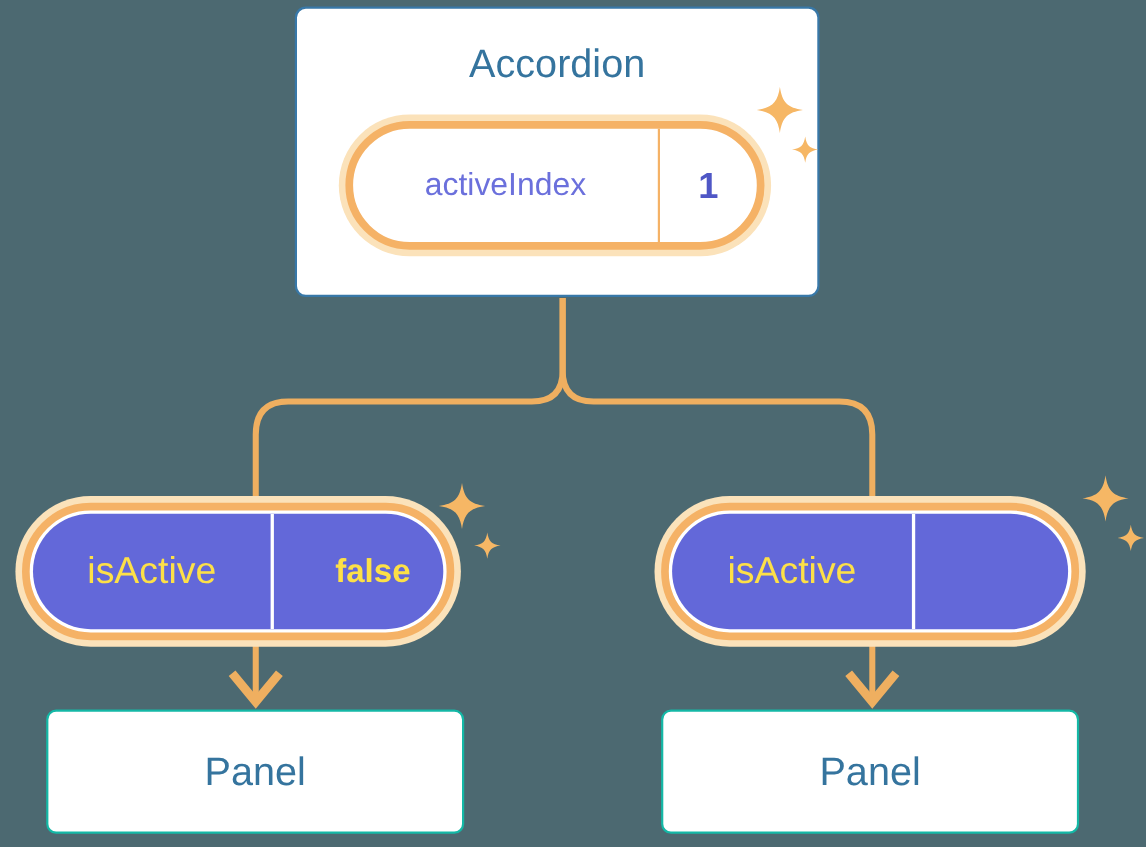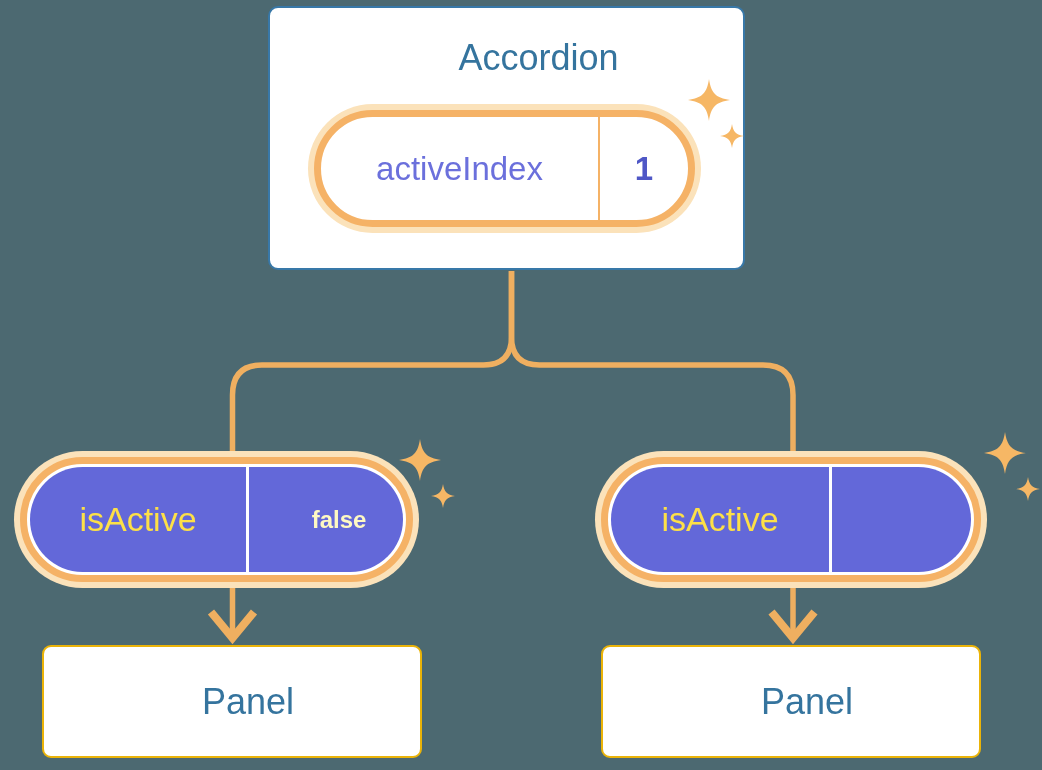--- a/index.html
+++ b/index.html
@@ -9,57 +9,57 @@
   }
   .abs { position:absolute; }
 
   
   .comp-card {
     box-sizing:border-box; background:#FFFFFF;
     border:2px solid #3878A8; border-radius:10px;
   }
   .comp-title {
     color:#35749E; font-size:36px; font-weight:500;
-    text-align:center; width:100%;margin-left:32px;
+    text-align:center; width:100%;
   }
   .panel-card {
     box-sizing:border-box; background:#FFFFFF;
-    border:2px solid #eab308; border-radius:9px;
+    border:2px solid #14b8a6; border-radius:9px;
     display:flex; align-items:center; justify-content:center;
   }
 
   
   .pill {
     box-sizing:border-box; background:#FFFFFF;
     border:7px solid #F5B266; border-radius:80px;
     box-shadow:0 0 0 6px #FBE2BA;
     display:flex; align-items:stretch;
   }
   .state-pill-label {
     flex:1; display:flex; align-items:center; justify-content:center;
-    color:#6B70DC; font-size:33px;
+    color:#6B70DC; font-size:29px;
   }
   .state-pill-value {
     width:88px; display:flex; align-items:center; justify-content:center;
     color:#4F57C6; font-size:33px; font-weight:700;
   }
   .divider-orange { width:2px; background:#F5B266; }
 
   .purple-pill-outer { padding:3px; }
   .purple-inner {
     flex:1; display:flex; align-items:stretch;
     background:#6368D9; border-radius:70px; overflow:hidden;
   }
   .prop-label {
     display:flex; align-items:center; justify-content:center;
     color:#fde047; font-size:34px;
   }
   .prop-value {
     display:flex; align-items:center; justify-content:center;
-    color:#fef9c3; font-size:24px; font-weight:700;padding-left:26px;
+    color:#fde047; font-size:30px; font-weight:700;padding-left:26px;
   }
   .divider-white { width:3px; background:#FFFFFF; }
 
   .sparkle-svg { display:block; }
 </style>
 </head>
 <body>
 
 <div class="canvas">
 

